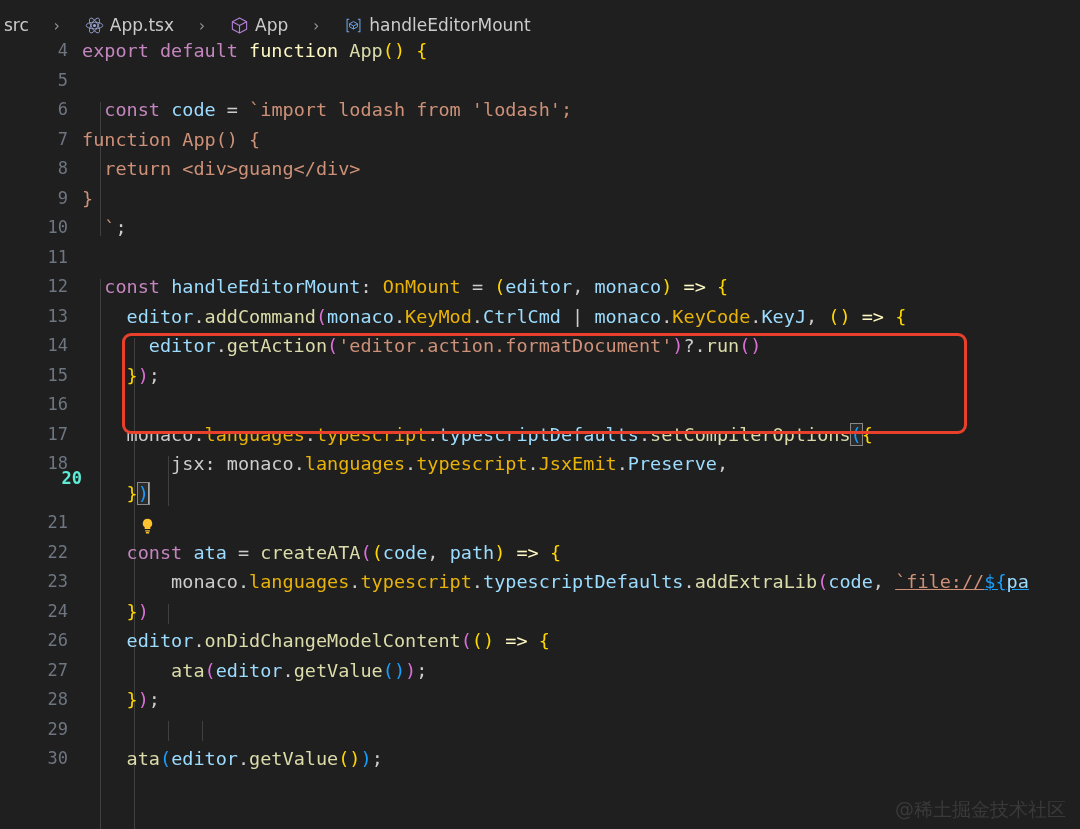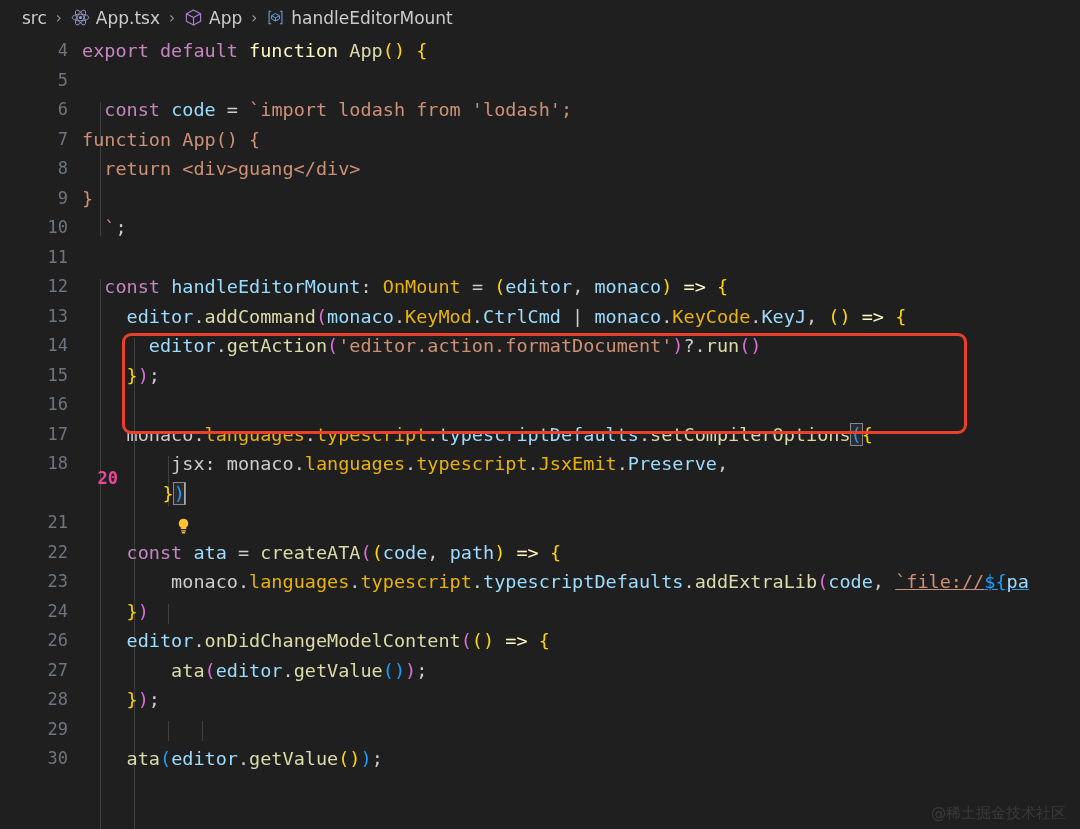--- a/index.html
+++ b/index.html
@@ -8,23 +8,23 @@
     background: #1f1f1f;
     font-family: "DejaVu Sans Mono", "Liberation Mono", monospace;
     overflow: hidden;
   }
 
   
   #breadcrumb-bar {
     height: 36px;
     background: #1f1f1f;
     display: flex;
-    align-items: center;
-    padding-left: 20px;
-    gap: 0;
+    align-items: flex-end;
+    padding-left: 2px;
+    gap: 16px;
     font-family: "DejaVu Sans", "Liberation Sans", sans-serif;
     font-size: 17px;
     color: #cccccc;
     white-space: nowrap;
     border-bottom: 1px solid #1f1f1f;
   }
   .crumb { display: flex; align-items: center; gap: 6px; padding: 0 2px; cursor: pointer; }
   .crumb-sep { color: #9a9a9a; font-size: 15px; padding: 0 7px; }
   .crumb-icon { display: inline-flex; align-items: center; justify-content: center; width: 19px; height: 19px; }
 
@@ -49,21 +49,21 @@
   .gutter {
     width: 82px;
     flex: 0 0 82px;
     text-align: right;
     padding-right: 14px;
     color: #6e7681;
     font-size: 17px;
     user-select: none;
     position: relative;
   }
-  .gutter.active { color: #ec4899; font-weight: bold; margin-left: 36px; }
+  .gutter.active { color: #5eead4; font-weight: bold; }
   .bulb {
     position: absolute;
     left: 58px; top: 50%;
     transform: translateY(-50%);
     width: 15px; height: 17px;
   }
   .code { flex: 1; position: relative; padding-left: 0; }
 
   
   .guides { position: absolute; left: 82px; top: 0; bottom: 0; width: 998px; pointer-events: none; }
@@ -105,21 +105,21 @@
     border-radius: 9px;
     pointer-events: none;
   }
 
   
   #watermark {
     position: absolute;
     right: 14px; bottom: 6px;
     color: #3a3a3a;
     font-family: "DejaVu Sans", "Liberation Sans", sans-serif;
-    font-size: 15px;
+    font-size: 19px;
     user-select: none;
   }
 </style>
 </head>
 <body>
 
 <div id="breadcrumb-bar">
 
   <div class="crumb">
     <span>src</span>

